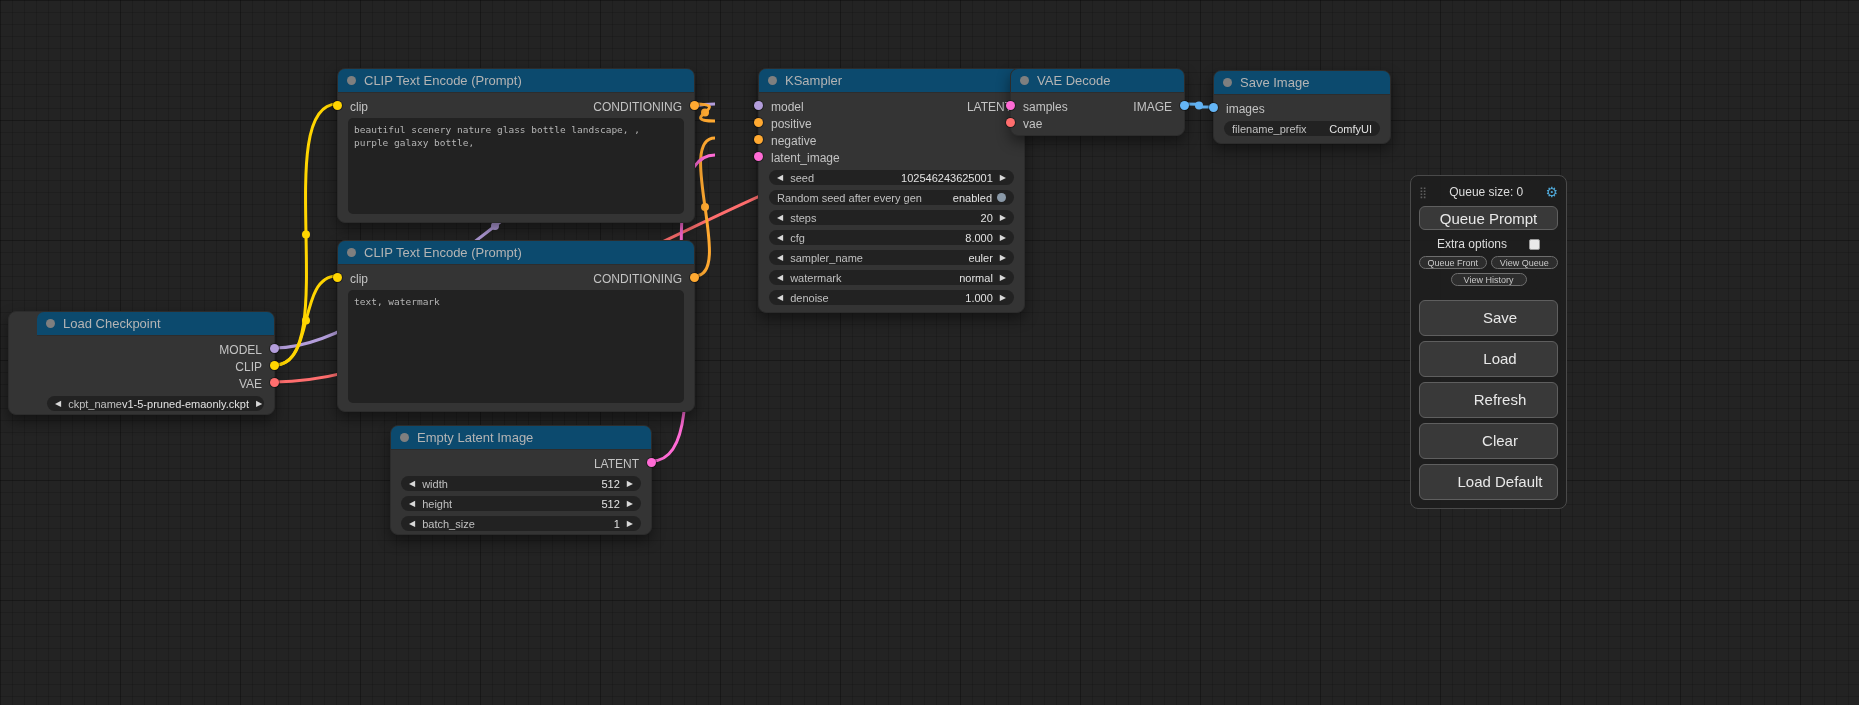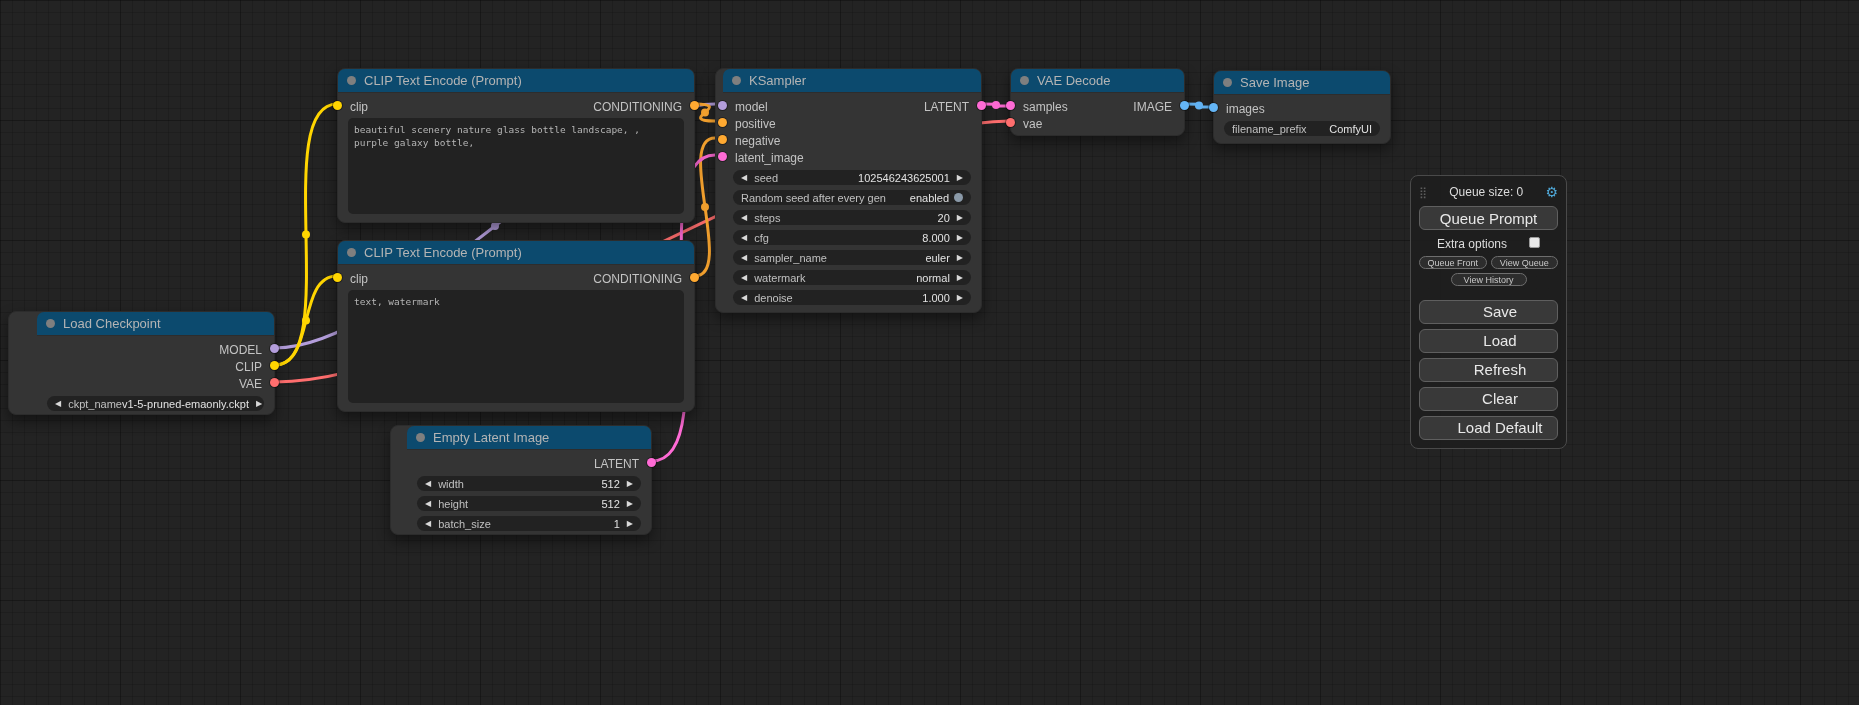--- a/index.html
+++ b/index.html
@@ -72,23 +72,23 @@
   }
   .menu-head { display:flex; align-items:center; justify-content:space-between; height:16px; }
   .drag-handle { color:#5e5e5e; font-size:11px; cursor:grab; }
   .menu-title { font-size:12px; color:#dcdcdc;text-align:center; }
   .gear { color:#4fa8d8; font-size:14px; cursor:pointer; line-height:1; }
   .btn {
     display:block; width:100%; background:#393939; border:1px solid #5f5f5f;
     border-radius:6px; color:#e8e8e8; text-align:center; cursor:pointer;
     font-family:"Liberation Sans", sans-serif;
   }
-  .btn.big { height:24px; font-size:15px; line-height:20px; margin-top:5px;padding-left:29px; }
+  .btn.big { height:36px; font-size:15px; line-height:20px; margin-top:5px;padding-left:29px; }
   .btn.prompt { height:24px; font-size:15px; line-height:22px; margin-top:6px; }
-  .extra-row { display:flex; justify-content:center; gap:22px;
+  .extra-row { display:flex; align-items:center; justify-content:center; gap:22px;
                margin-top:7px; font-size:12px; }
   .checkbox { width:11px; height:11px; background:#e9e9e9; border:1px solid #9a9a9a;
               border-radius:2px; cursor:pointer; }
   .small-row { display:flex; gap:4px; margin-top:5px; justify-content:center; }
   .btn.small { height:13px; font-size:9px; line-height:11px; background:#2d2d2d;
                border:1px solid #6e6e6e; border-radius:7px; color:#c9c9c9; width:69px; }
   .btn.history { width:76px; margin:4px auto 0; display:block; }
   .gap { height:9px; }
 </style>
 </head>
@@ -170,21 +170,21 @@
       <div class="srow">
         <span class="port in c-clip"></span>
         <span>clip</span>
         <span>CONDITIONING</span>
         <span class="port out c-cond"></span>
       </div>
       <textarea class="ta" style="height: 113px;">text, watermark</textarea>
     </div>
   </div>
 
-  <div class="node" style="left:390px;top:425px;width:262px;height:110px;padding-left:16px;">
+  <div class="node" style="left:390px;top:425px;width:262px;height:110px;">
     <div class="nhead">
       <span class="ndot"></span>
       <span class="ntitle">Empty Latent Image</span>
     </div>
     <div class="nbody">
       <div class="srow outonly">
         <span>LATENT</span>
         <span class="port out c-latent"></span>
       </div>
       <div class="widget">
@@ -204,21 +204,21 @@
       <div class="widget">
         <span class="arr">◀</span>
         <span class="wl">batch_size</span>
         <span class="spacer"></span>
         <span class="wv">1</span>
         <span class="arr">▶</span>
       </div>
     </div>
   </div>
 
-  <div class="node" style="left:715px;top:68px;width:267px;height:245px;padding-left:7px;">
+  <div class="node" style="left:758px;top:68px;width:267px;height:245px;">
     <div class="nhead">
       <span class="ndot"></span>
       <span class="ntitle">KSampler</span>
     </div>
     <div class="nbody">
       <div class="srow">
         <span class="port in c-model"></span>
         <span>model</span>
         <span>LATENT</span>
         <span class="port out c-latent"></span>

